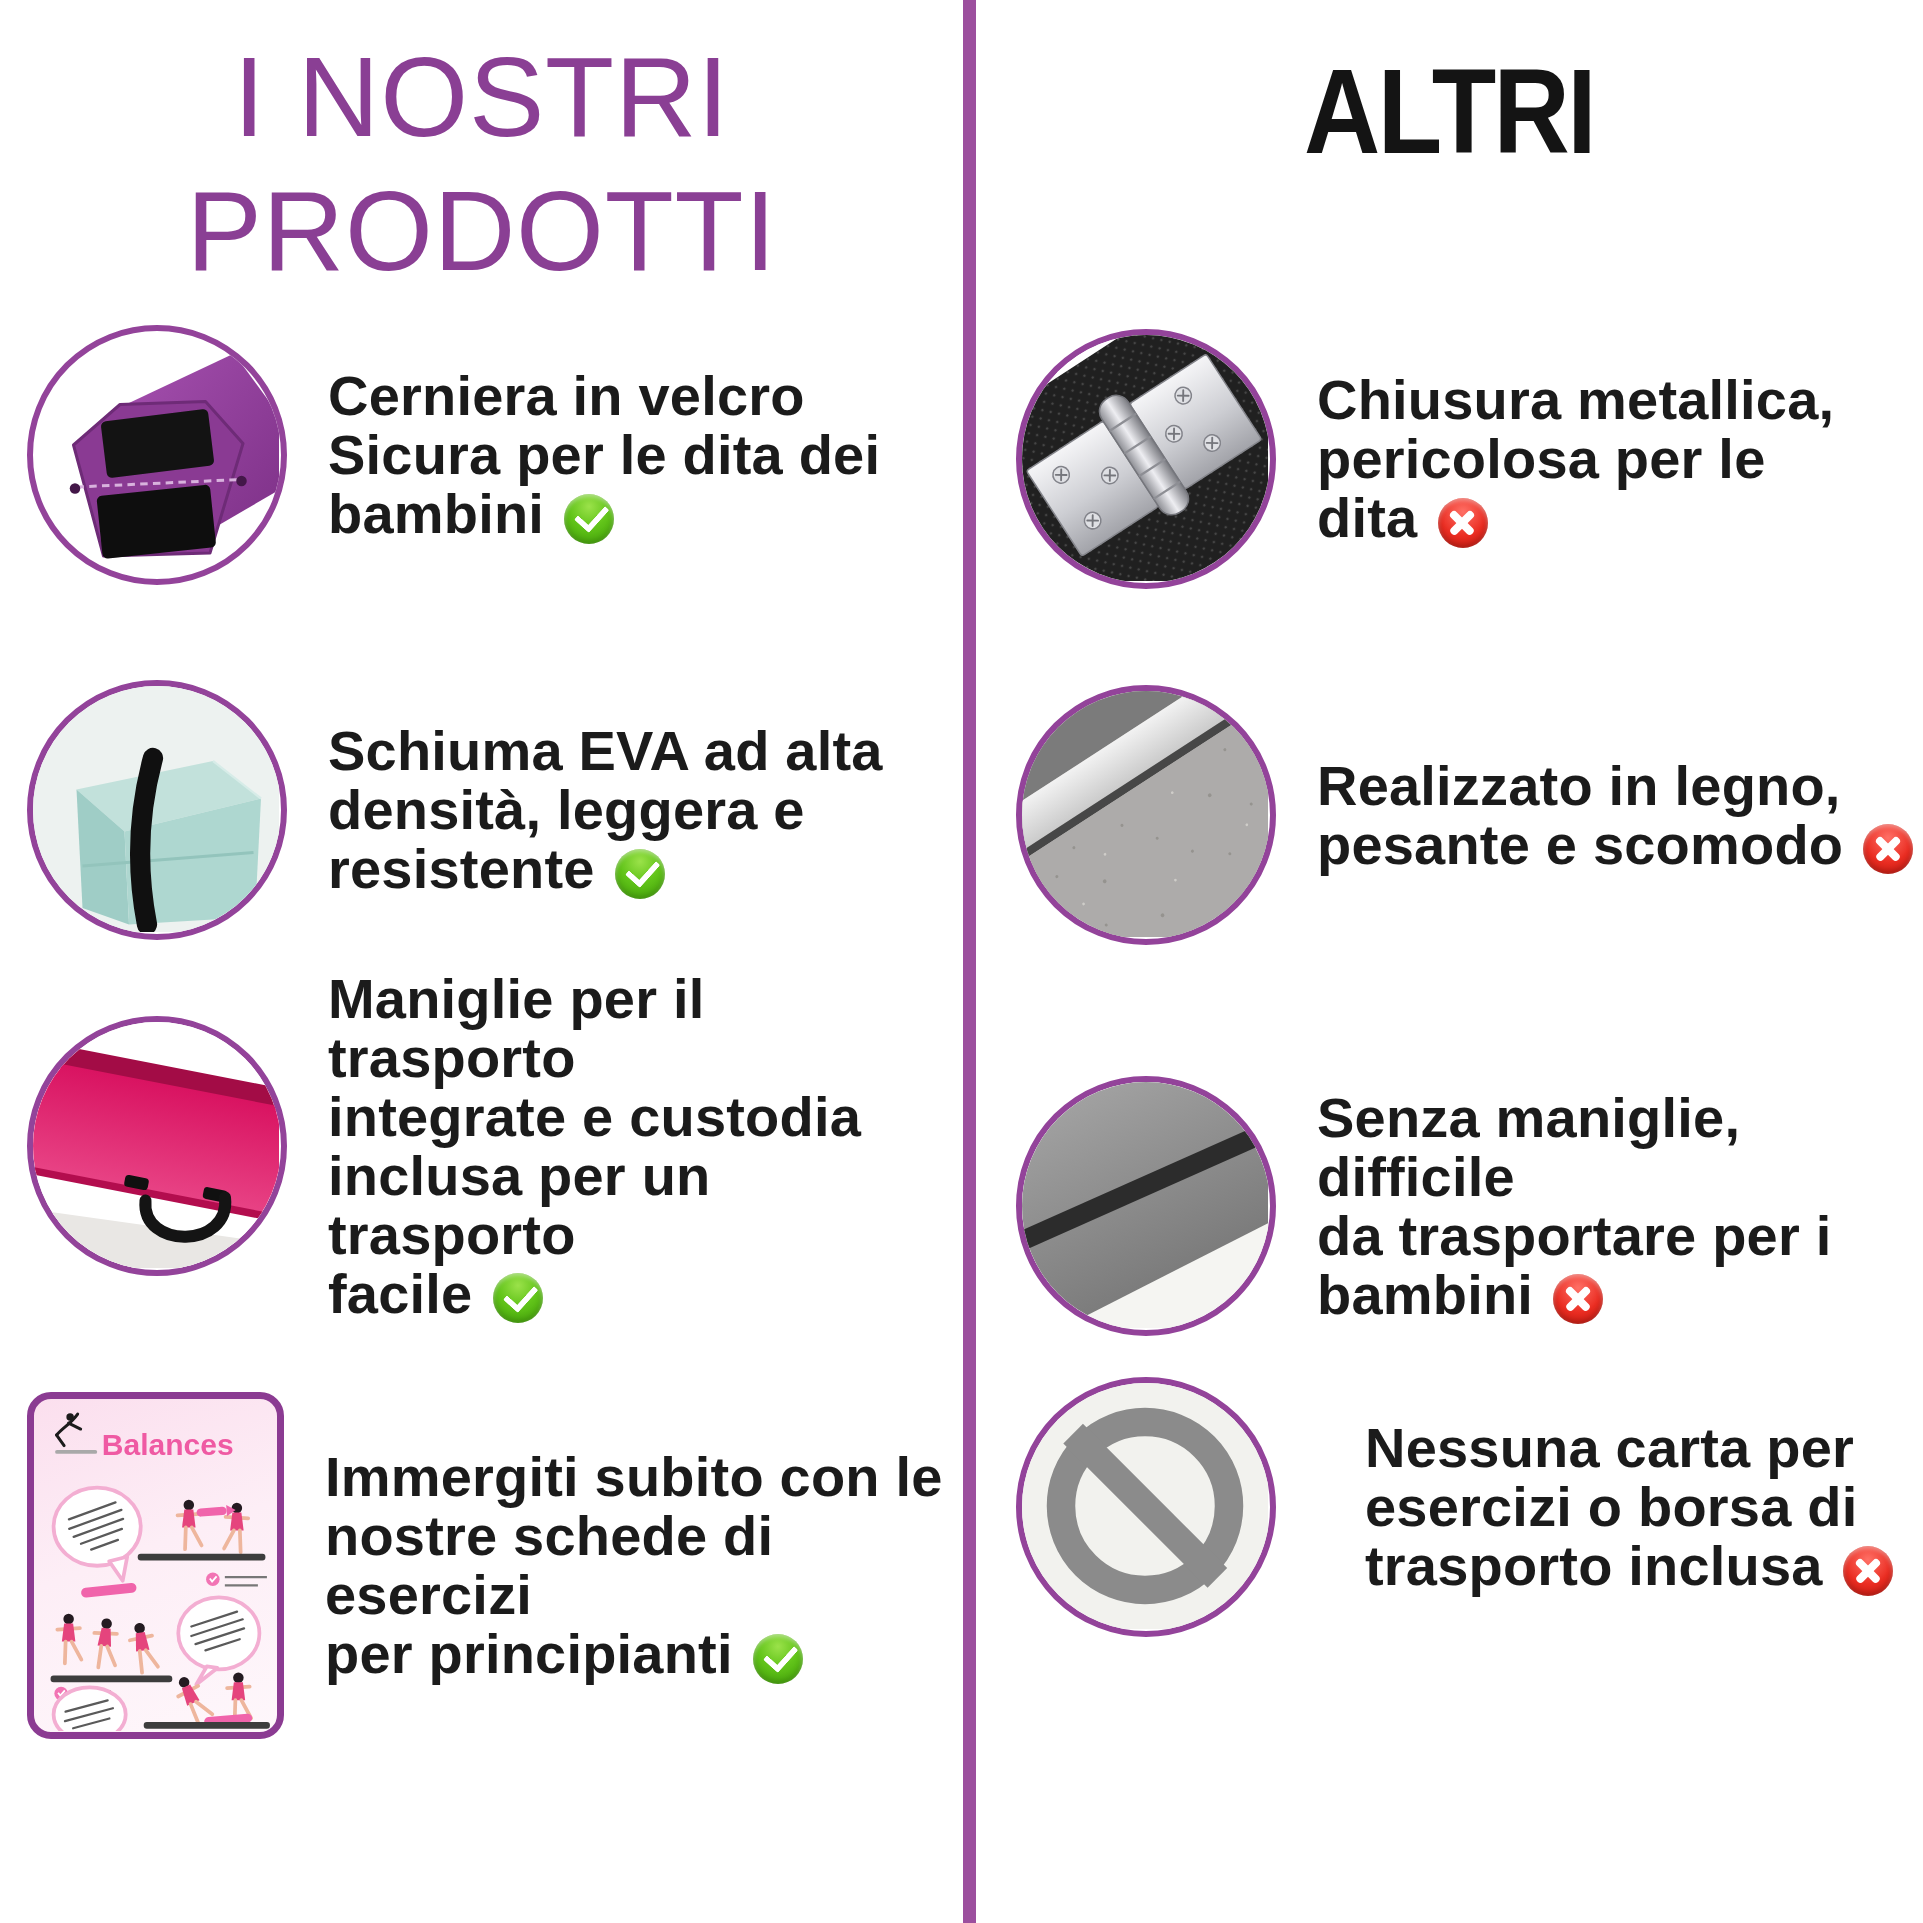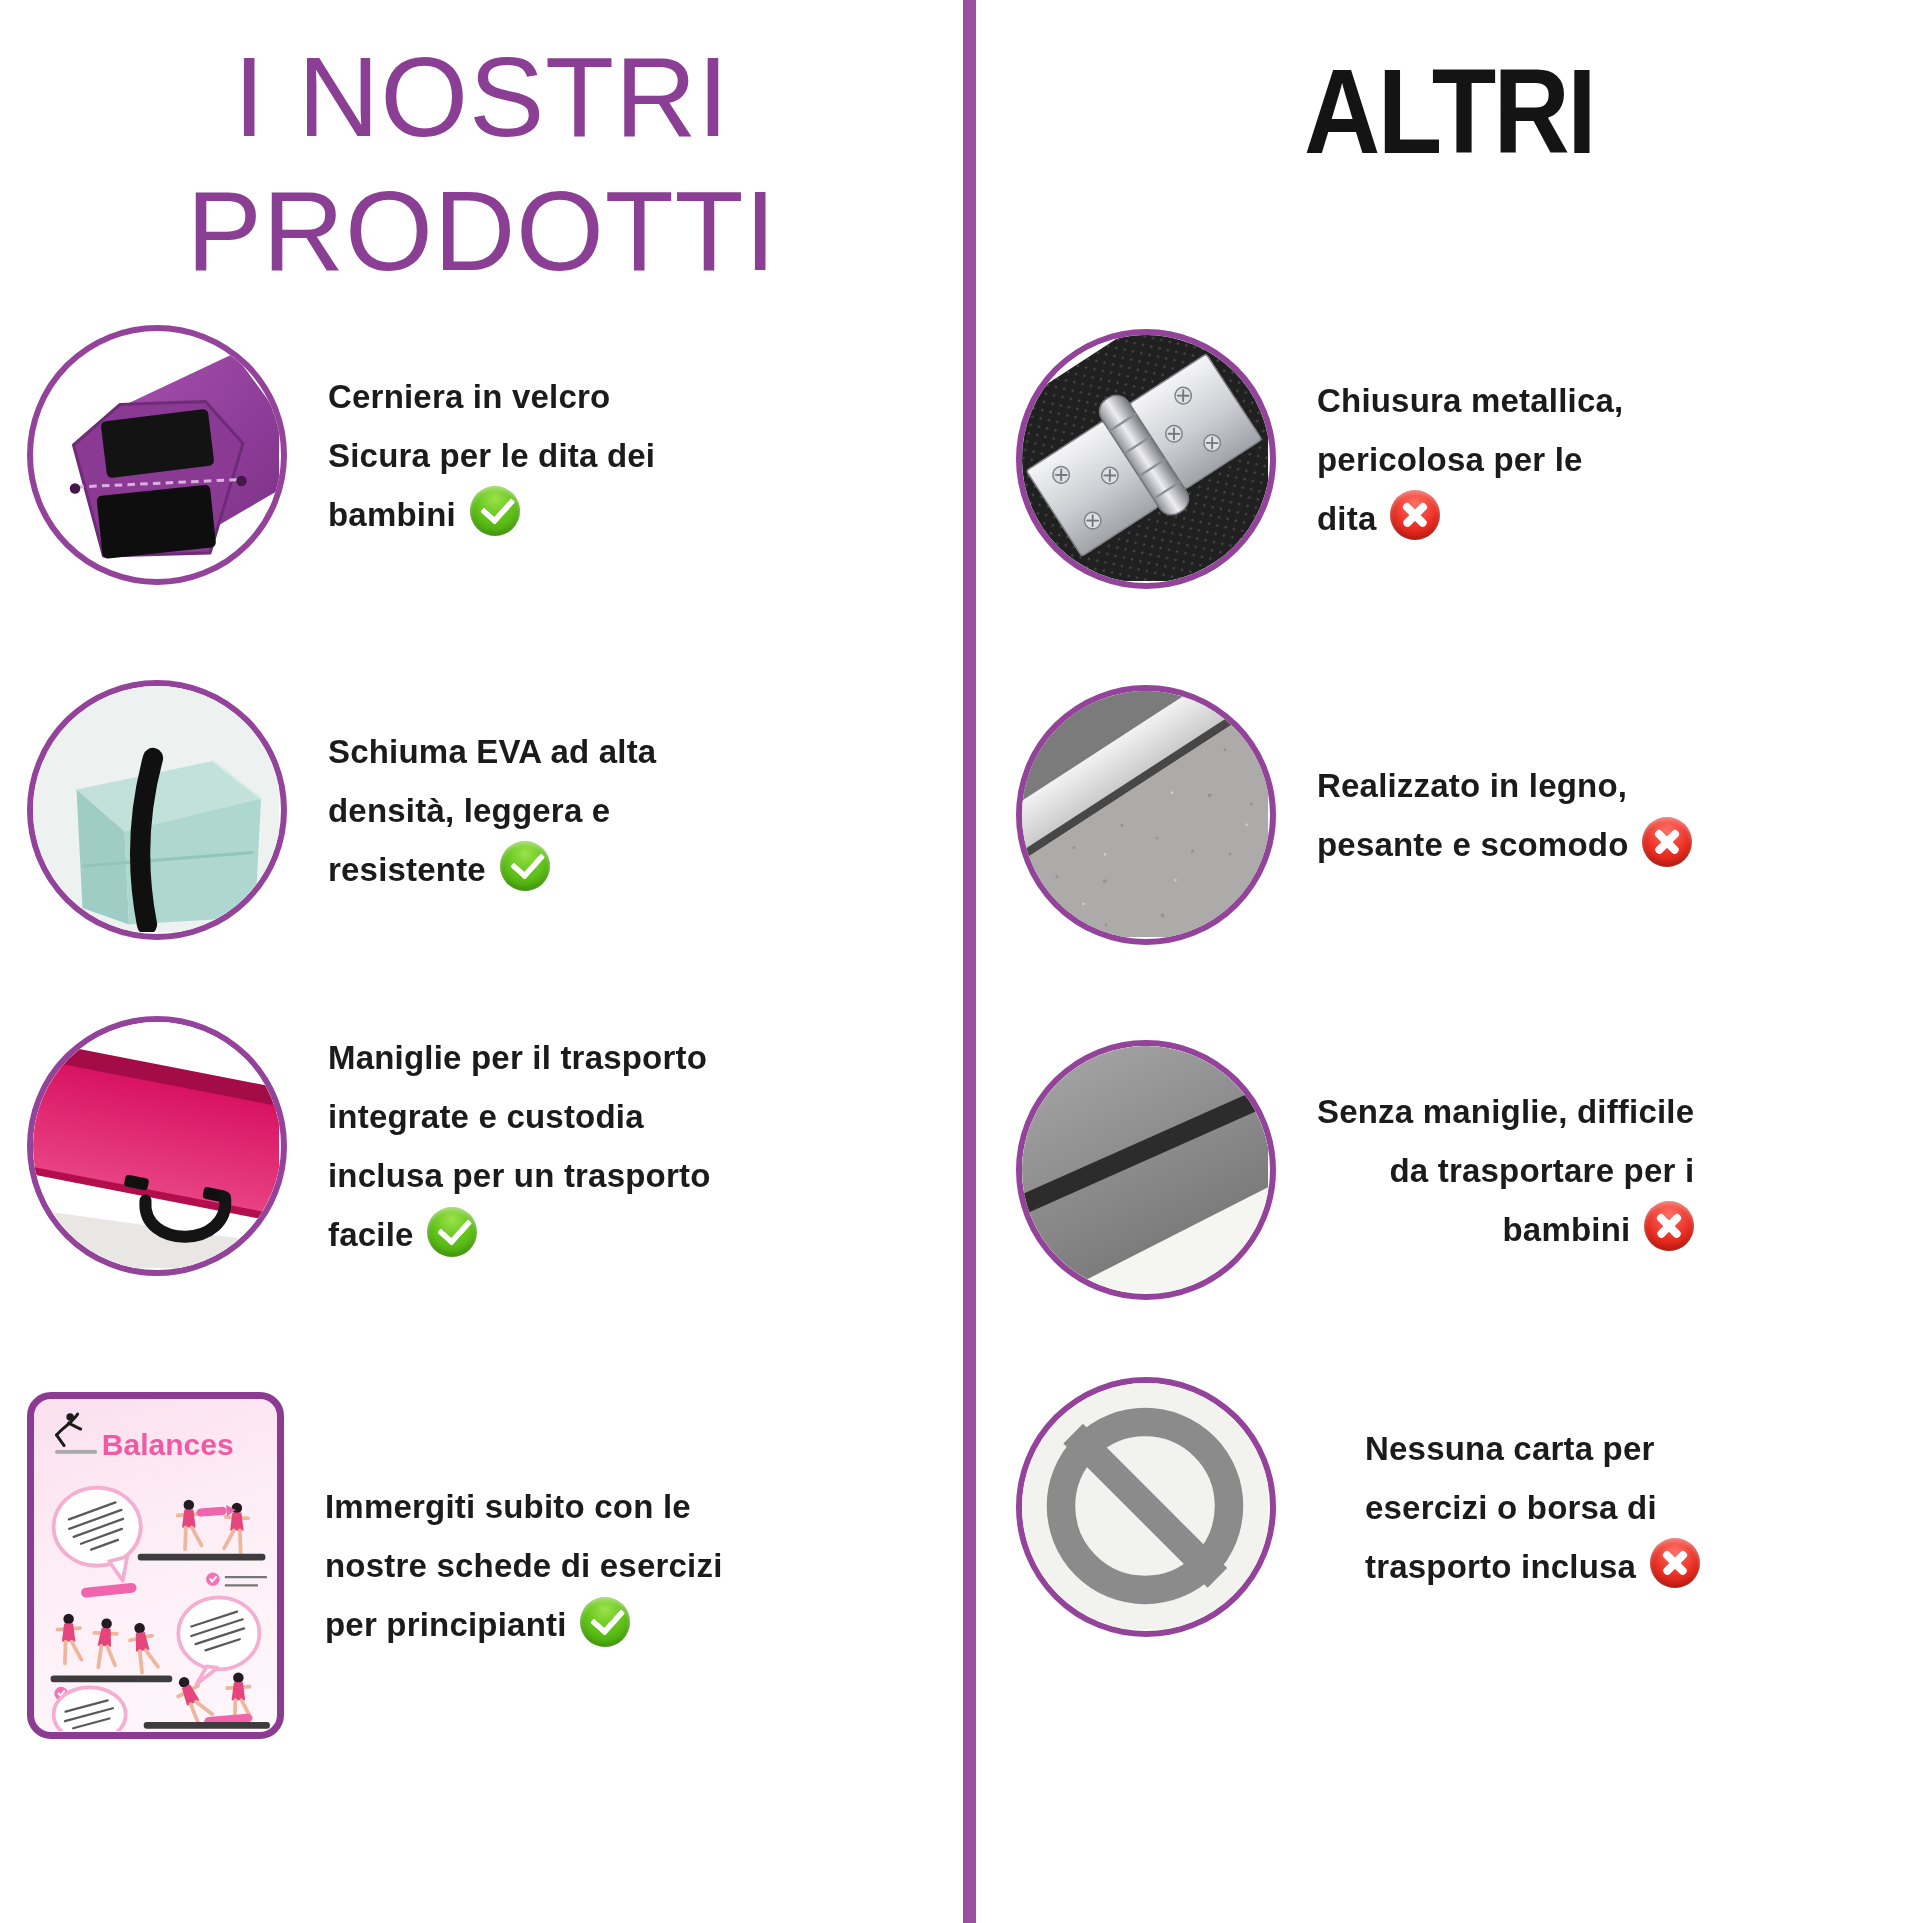--- a/index.html
+++ b/index.html
@@ -36,41 +36,41 @@
 
   .row { position: absolute; display: flex; align-items: center; }
   .row-l { left: 27px;  width: 932px; }
   .row-r { left: 1016px; width: 908px; }
   #row-l1 { top: 325px;  height: 260px; }
   #row-l2 { top: 680px;  height: 260px; }
   #row-l3 { top: 1016px; height: 260px; }
   #row-l4 { top: 1392px; height: 347px; }
   #row-r1 { top: 329px;  height: 260px; }
   #row-r2 { top: 685px;  height: 260px; }
-  #row-r3 { top: 1040px; height: 260px; text-align: right; }
+  #row-r3 { top: 1076px; height: 260px; }
   #row-r4 { top: 1377px; height: 260px; gap: 48px; }
 
   .media-wrap { flex: 0 0 auto; }
   .circle-media {
     width: 260px; height: 260px;
     border: 6.8px solid #93439a; border-radius: 50%;
     overflow: hidden; background: #fff;
   }
   .circle-media svg { display: block; width: 246px; height: 246px; }
   .card-media {
     width: 257px; height: 347px;
     border: 7.5px solid #8b3b92; border-radius: 24px;
     overflow: hidden;
     background: linear-gradient(160deg, #fbdfee 0%, #fdeef6 45%, #fef7fb 100%);
   }
   .card-media svg { display: block; width: 242px; height: 332px; }
 
   .copy {
     margin: 0 0 0 41px;
-    font-size: 33px; line-height: 59px; font-weight: 700;
+    font-size: 56px; line-height: 59px; font-weight: 700;
     color: #1b1b1b; letter-spacing: 0.2px;
     white-space: pre-line;
   }
 
   .badge {
     display: inline-block; width: 50px; height: 50px;
     border-radius: 50%; position: relative;
     vertical-align: -10.5px; margin-left: 4.5px;
   }
   .badge.check {

